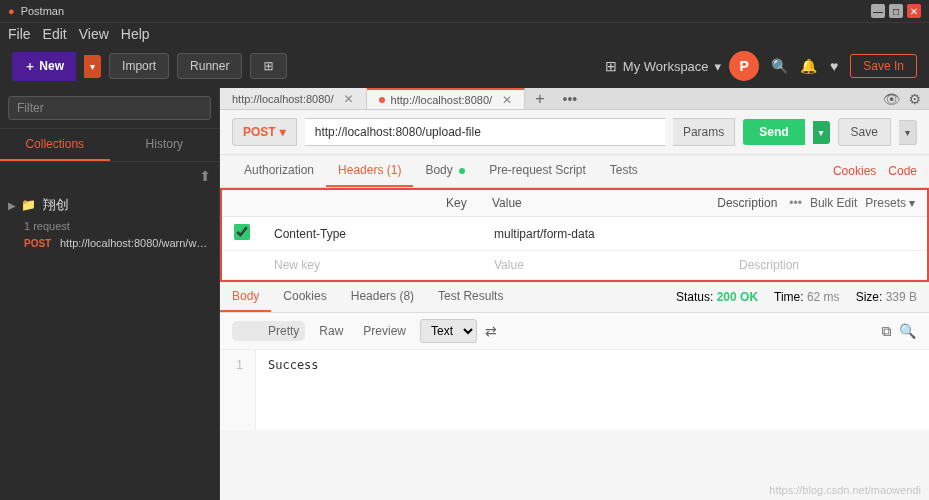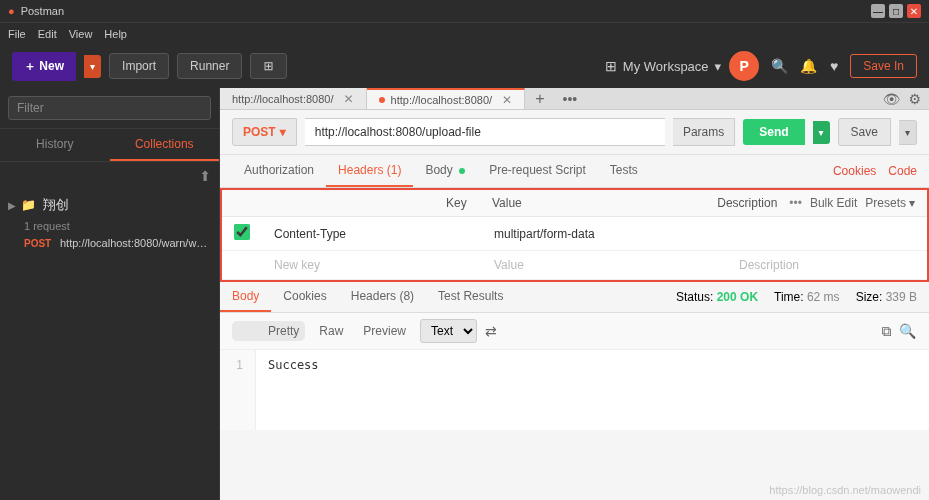--- a/index.html
+++ b/index.html
@@ -26,21 +26,21 @@
     
     .menu-bar {
       background: #2c2c2c;
       height: 22px;
       display: flex;
       align-items: center;
       padding: 0 8px;
       gap: 12px;
       border-top: 1px solid #3a3a3a;
     }
-    .menu-item { color: #ccc; font-size: 11px; cursor: pointer; }
+    .menu-item { color: #ccc; font-size: 14px; cursor: pointer; }
 
     
     .toolbar {
       background: #2c2c2c;
       height: 44px;
       display: flex;
       align-items: center;
       padding: 0 12px;
       gap: 8px;
     }
@@ -552,22 +552,22 @@
   </div>
 </div>
 
 <div class="main-layout">
 
   <div class="sidebar">
     <div class="sidebar-search">
       <input class="sidebar-search-input" type="text" placeholder="Filter" style="">
     </div>
     <div class="sidebar-tabs">
+      <div class="sidebar-tab active">Collections</div>
       <div class="sidebar-tab">History</div>
-      <div class="sidebar-tab active">Collections</div>
     </div>
     <div class="sidebar-action">
       <button class="sidebar-action-btn">⬆</button>
     </div>
     <div class="sidebar-content">
       <div class="collection-item">
         <span class="collection-arrow">▶</span>
         <span class="collection-icon">📁</span>
         <span class="collection-name">翔创</span>
       </div>

